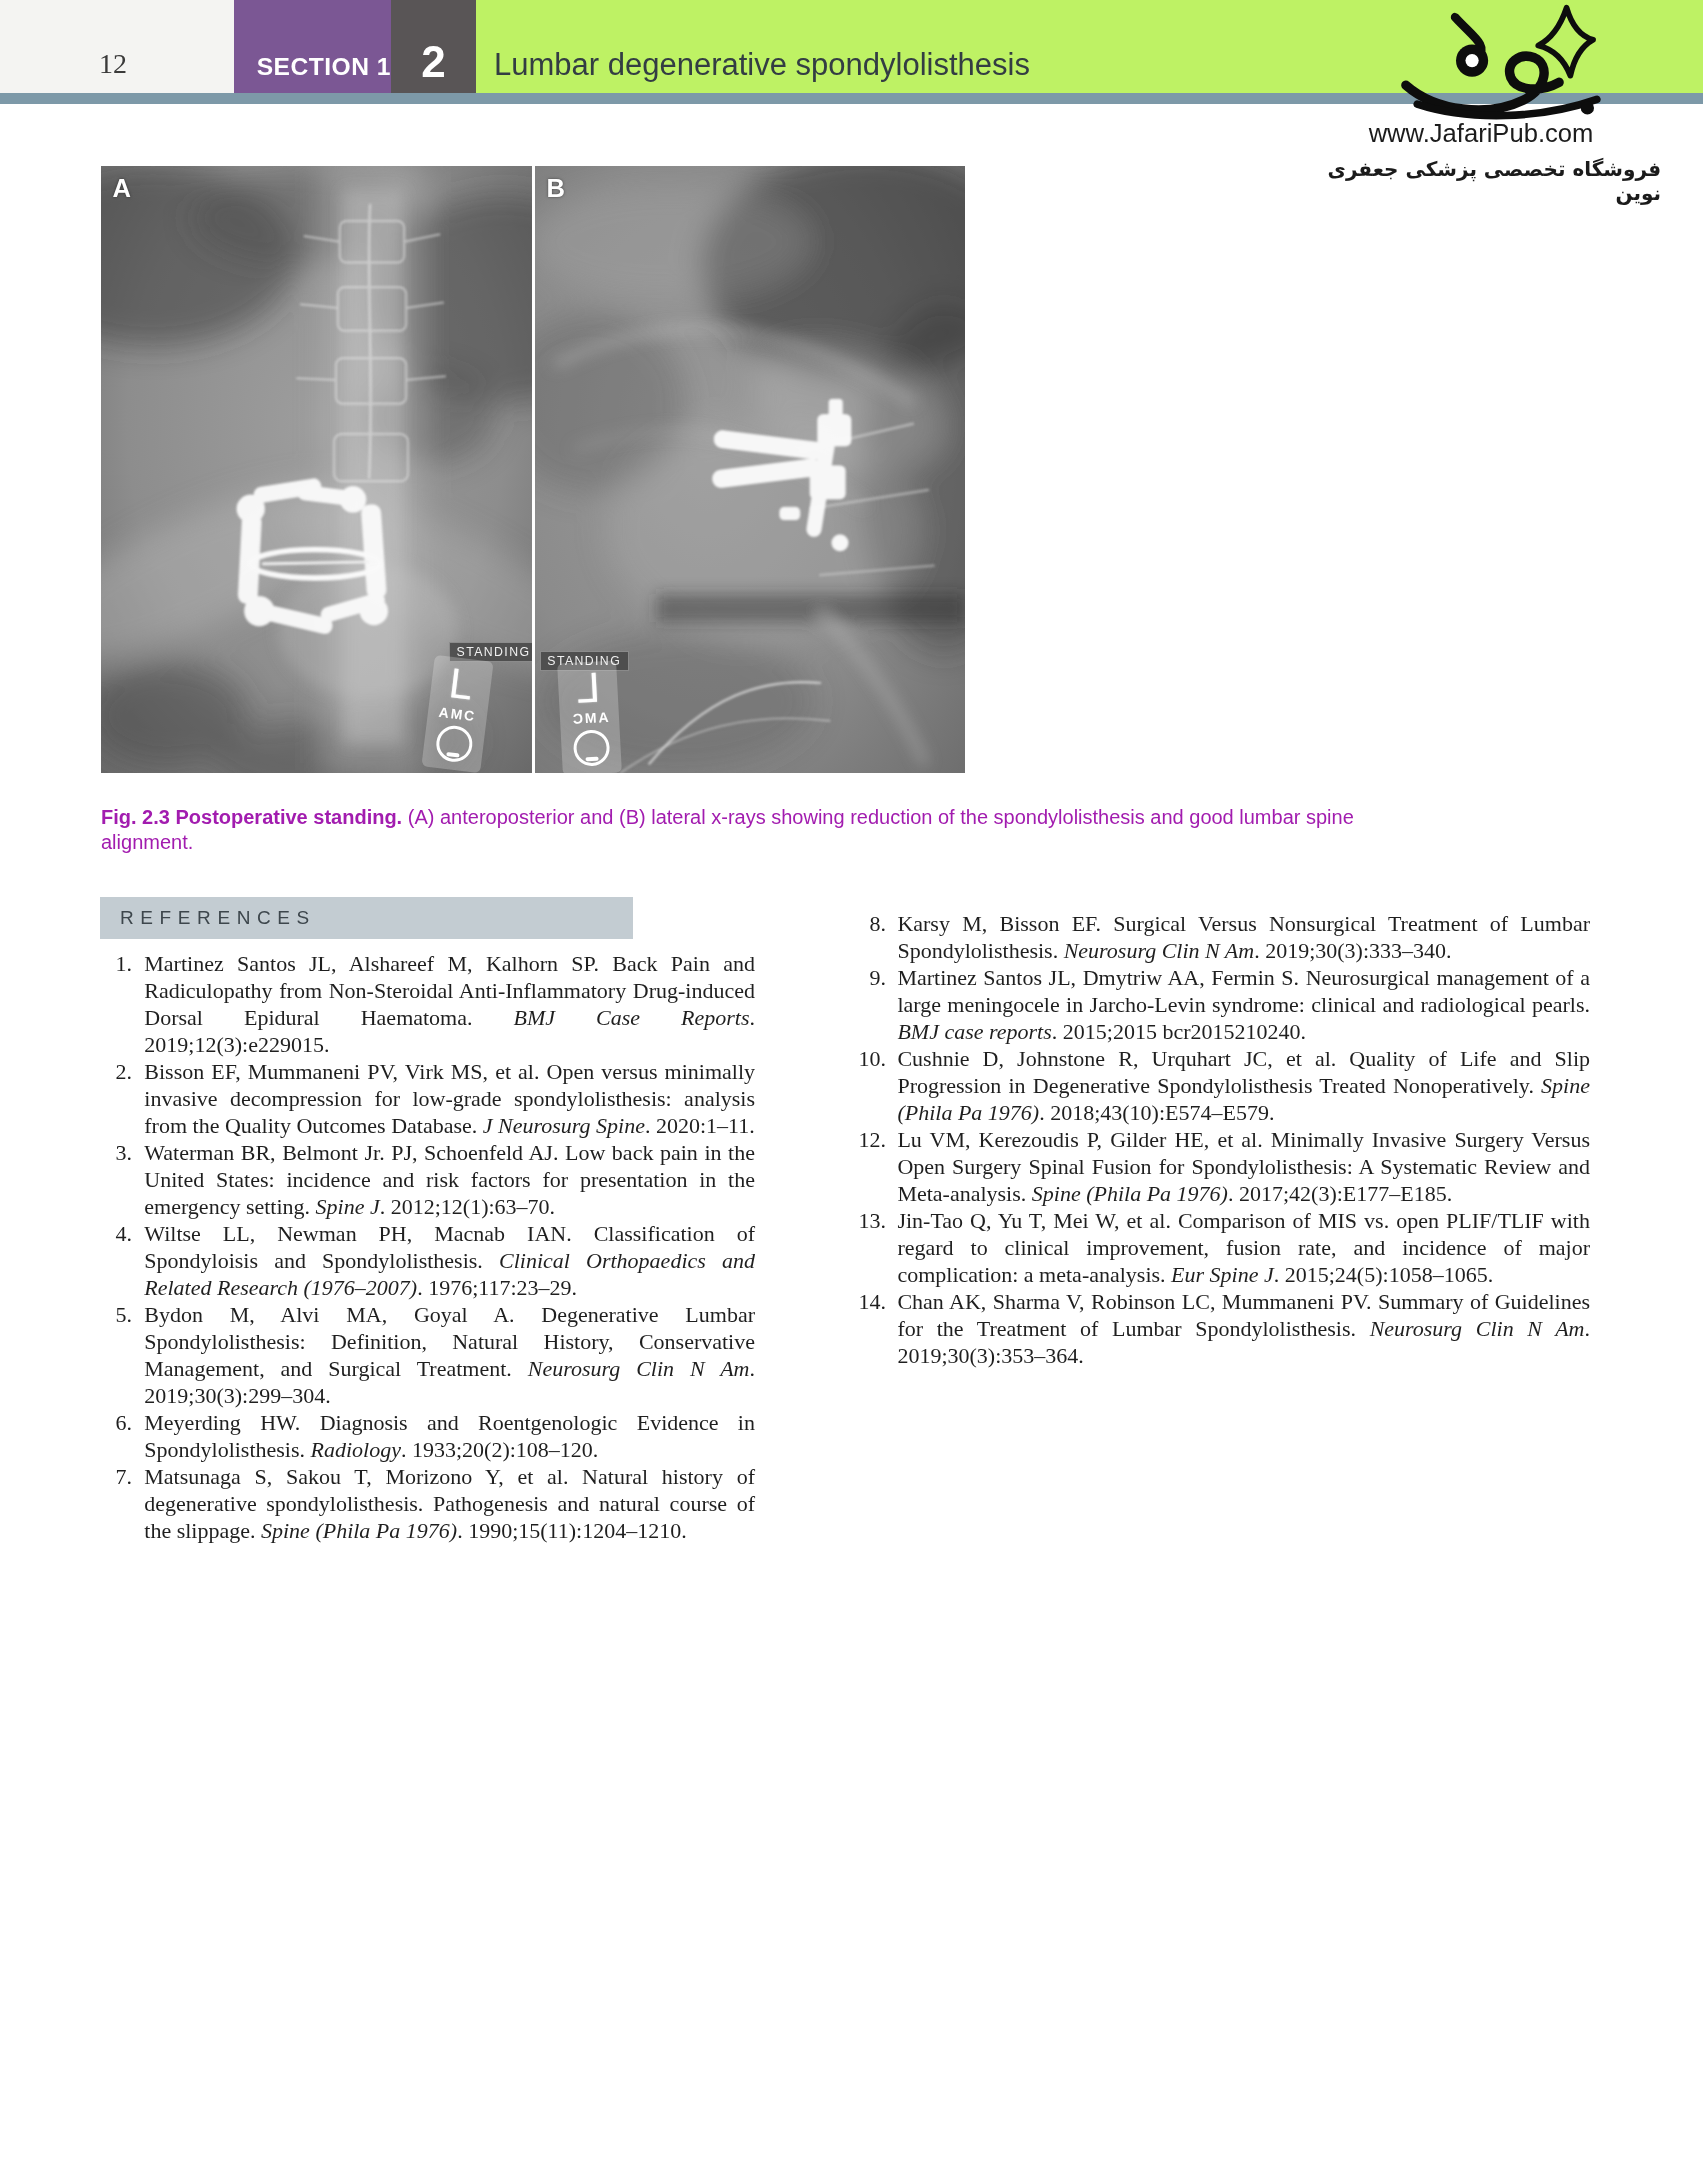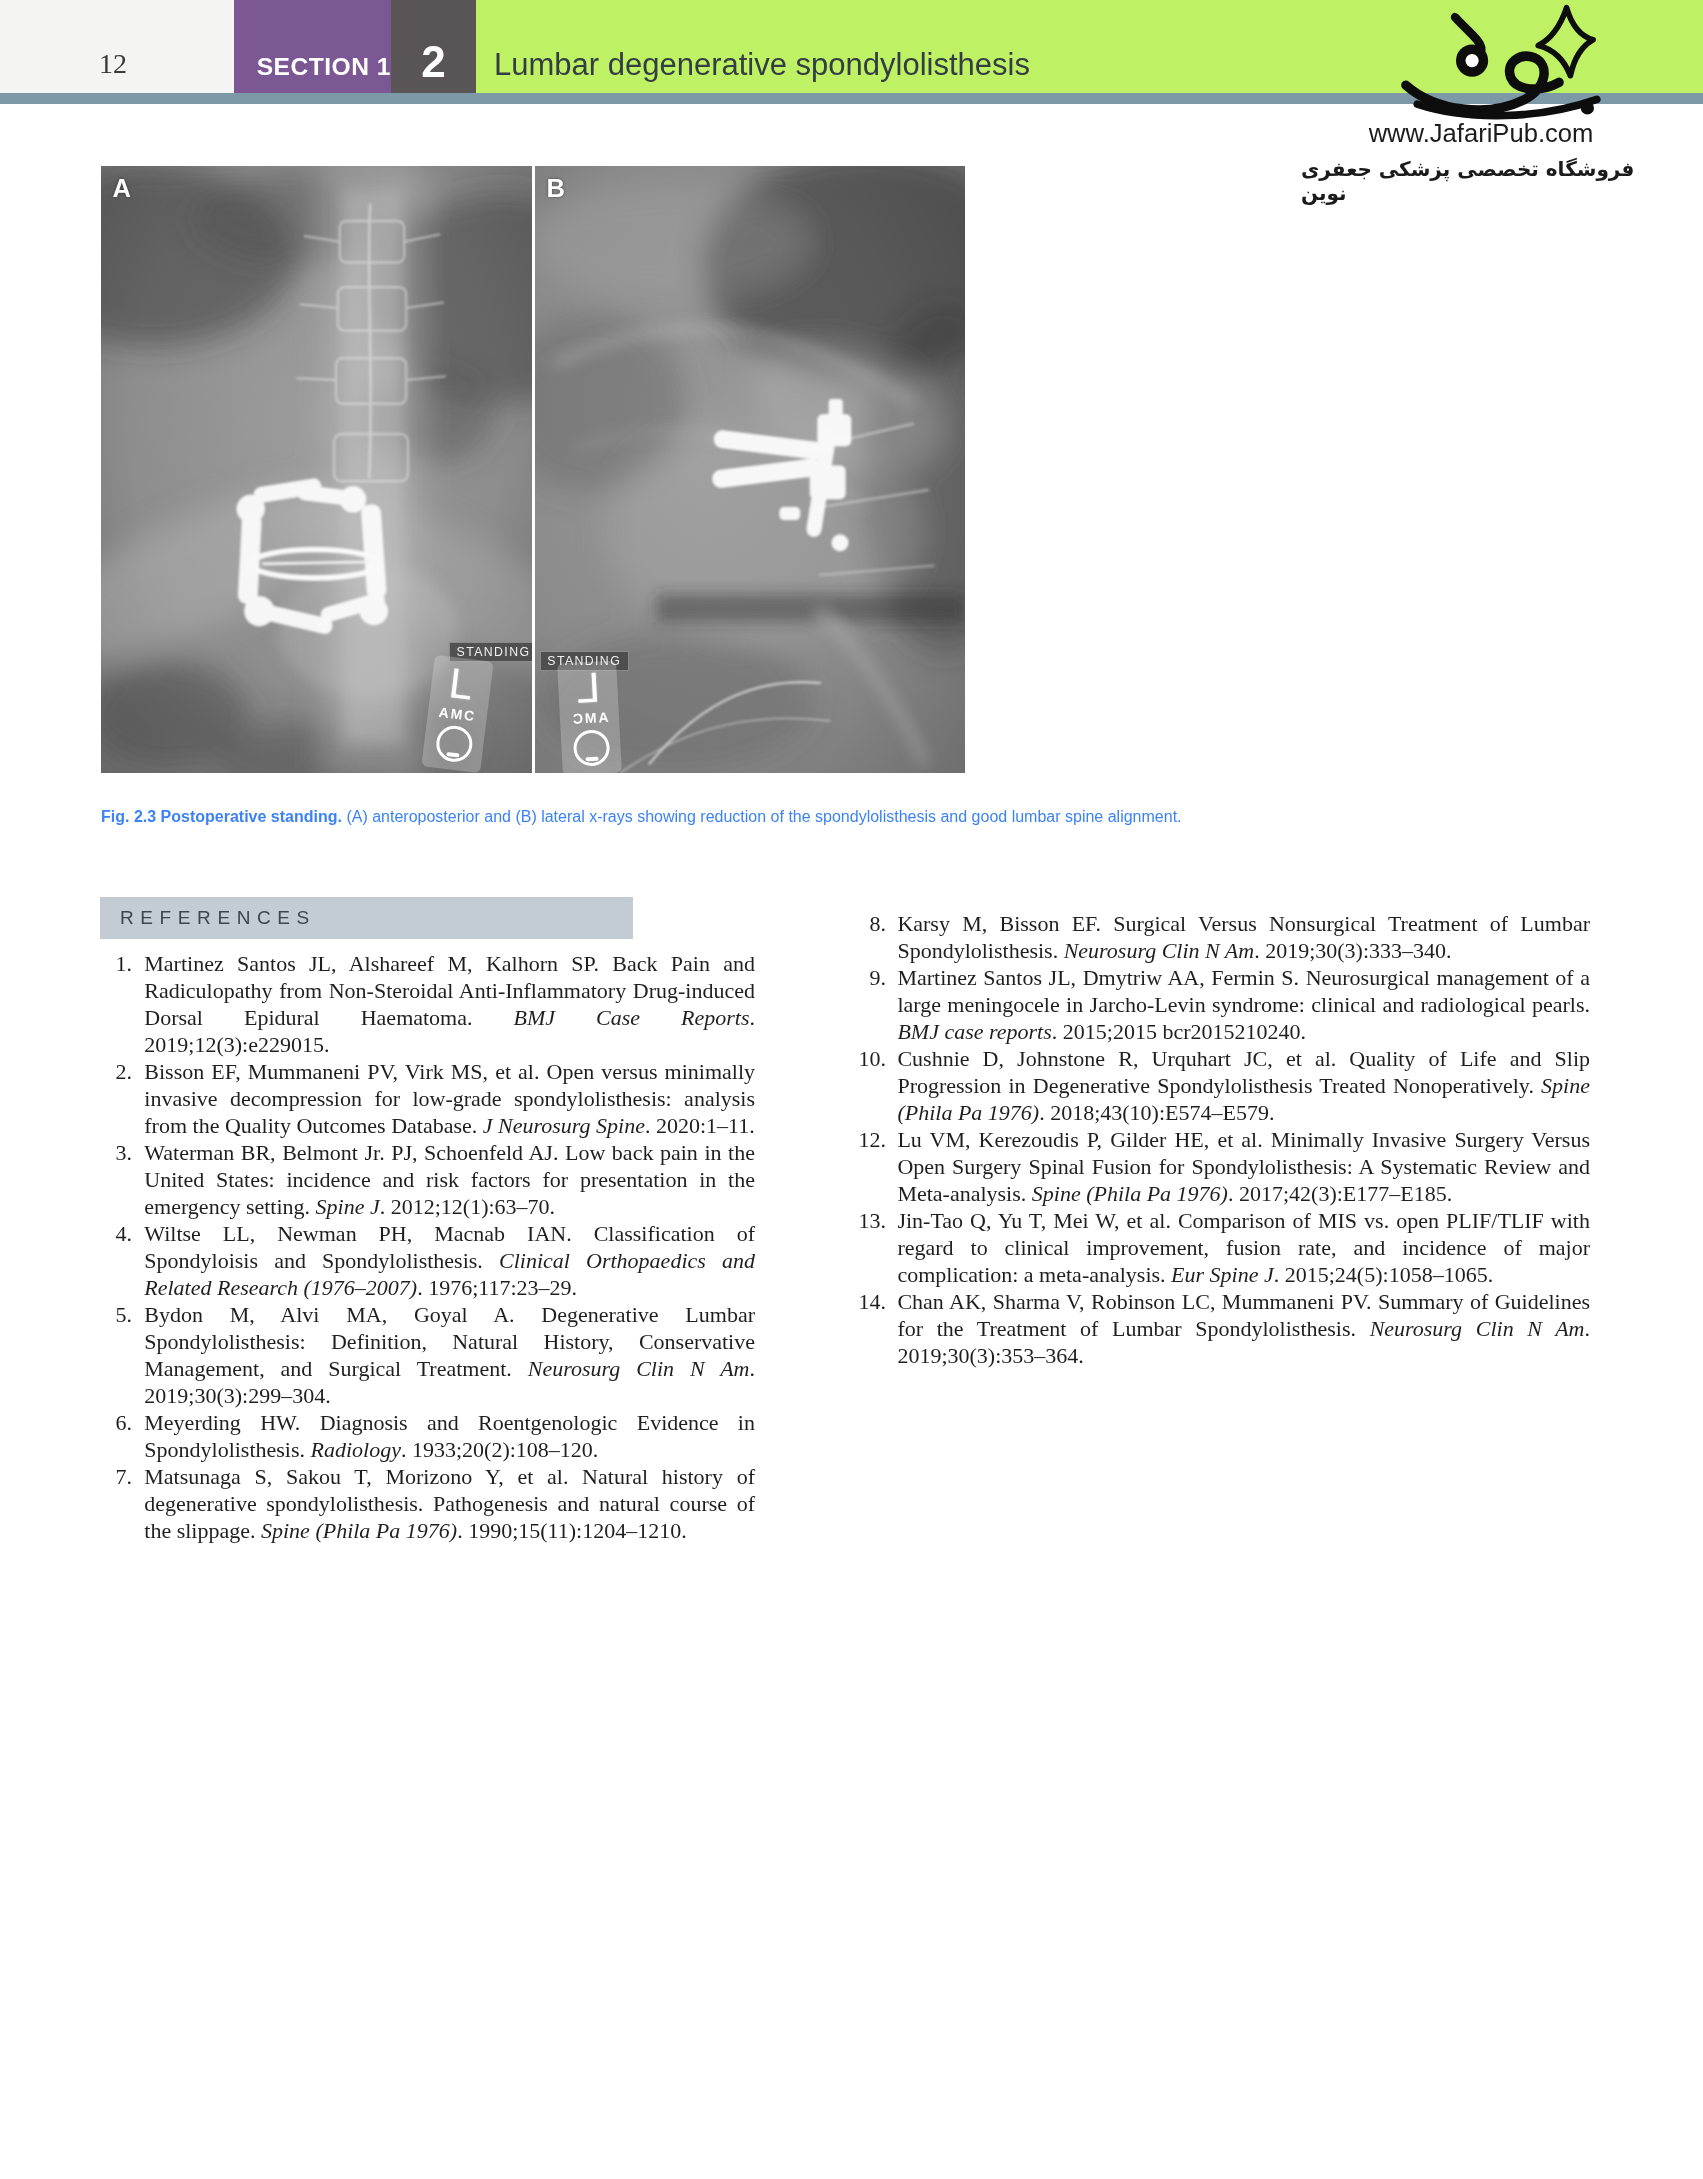--- a/index.html
+++ b/index.html
@@ -14,42 +14,42 @@
   .hdr-chnum{position:absolute;left:391px;top:0;width:85px;height:93px;background:#595556;display:flex;align-items:flex-end;justify-content:center;}
   .hdr-chnum span{color:#ffffff;font-weight:bold;font-size:44px;padding-bottom:5.7px;}
   .hdr-band{position:absolute;left:476px;top:0;width:1227px;height:93px;background:#bef264;}
   .hdr-title{position:absolute;left:18px;bottom:10.4px;font-size:31px;color:#333d43;}
   .hdr-rule{position:absolute;left:0;top:93px;width:1703px;height:11.4px;background:#7d99a8;}
 
   
   .brand{position:absolute;left:1301px;top:0;width:360px;height:199px;}
   .brand-logo{position:absolute;left:95px;top:1.9px;width:241px;height:121px;}
   .brand-www{position:absolute;left:0;top:119px;width:360px;text-align:center;font-size:25.6px;color:#1c1c1c;}
-  .brand-fa{position:absolute;left:0;top:157px;width:360px;text-align:left;direction:rtl;font-size:20px;font-weight:bold;color:#1b1b1b;font-family:"DejaVu Sans",sans-serif;}
+  .brand-fa{position:absolute;left:0;top:157px;width:360px;text-align:right;direction:rtl;font-size:20px;font-weight:bold;color:#1b1b1b;font-family:"DejaVu Sans",sans-serif;}
 
   
   .figure{position:absolute;left:101px;top:166px;width:864px;height:607px;}
   .panel{position:absolute;top:0;height:607px;overflow:hidden;background:#777;}
   .panel.a{left:0;width:431px;}
   .panel.b{left:434px;width:430px;}
   .panel svg{position:absolute;left:0;top:0;}
   .pl-label{position:absolute;left:11.4px;top:7.6px;color:#ffffff;font-weight:bold;font-size:25.6px;text-shadow:0 0 2.8px rgba(0,0,0,.5);}
   .standing{position:absolute;background:rgba(72,72,72,.88);color:#f2f2f2;font-size:12.3px;letter-spacing:1.4px;padding:1.9px 6.6px;border:0.9px solid rgba(200,200,200,.5);}
   .standing.sa{left:348px;top:476px;}
   .standing.sb{left:4.7px;top:485px;}
   .tag{position:absolute;width:59px;height:112px;background:rgba(245,245,245,.26);border-radius:5.7px;display:flex;flex-direction:column;align-items:center;color:#ffffff;}
   .tag.ta{left:327px;top:492px;transform:rotate(7deg);}
   .tag.tb{left:24.6px;top:496px;transform:rotate(-3deg);}
   .tag .big-l{font-size:42px;line-height:44px;font-weight:500;margin-top:3.8px;text-shadow:0 0 1.9px rgba(255,255,255,.6);}
   .tag .amc{font-size:14px;font-weight:bold;letter-spacing:1.9px;margin-top:0px;}
   .tag .ring{width:30px;height:30px;border:3.8px solid #ffffff;border-radius:50%;margin-top:4.7px;position:relative;}
   .tag .ring i{position:absolute;left:50%;bottom:2.8px;transform:translateX(-50%);width:13.2px;height:3.8px;background:#fff;border-radius:1.9px;}
   .tag.tb .mirror{transform:scaleX(-1);}
 
-  .caption{position:absolute;left:101px;top:805px;width:1325px;font-size:16px;color:#3b82f6;line-height:24.6px;}
+  .caption{position:absolute;left:101px;top:805px;width:1325px;font-size:20px;color:#a21caf;line-height:24.6px;}
   .caption .b{font-weight:bold;}
 
   
   .ref-bar{position:absolute;left:100px;top:897px;width:533px;height:42px;background:#c3ccd2;display:flex;align-items:center;}
   .ref-bar span{padding-left:20px;font-size:19px;letter-spacing:6.6px;color:#3d464c;font-weight:500;}
   .ref-col{position:absolute;font-family:"Liberation Serif","DejaVu Serif",serif;font-size:22px;line-height:27px;color:#1f1f1f;}
   .ref-col.left{left:100px;top:950px;width:655px;}
   .ref-col.right{left:850px;top:910px;width:740px;}
   .ref-item{display:flex;}
   .ref-num{flex:0 0 32px;text-align:right;padding-right:12.3px;}

